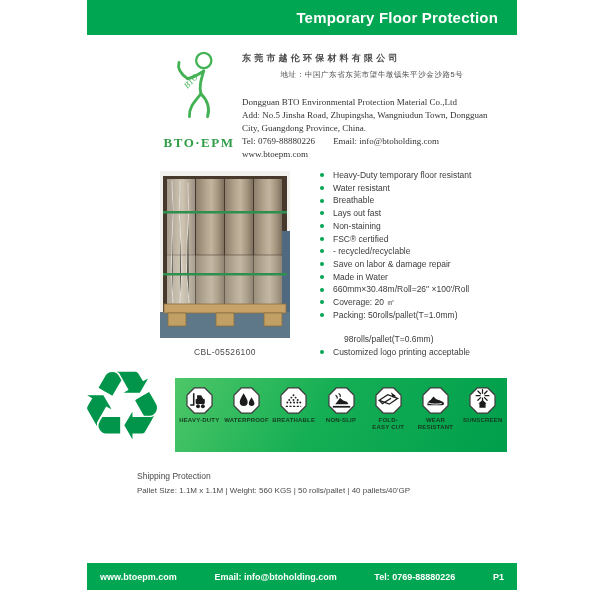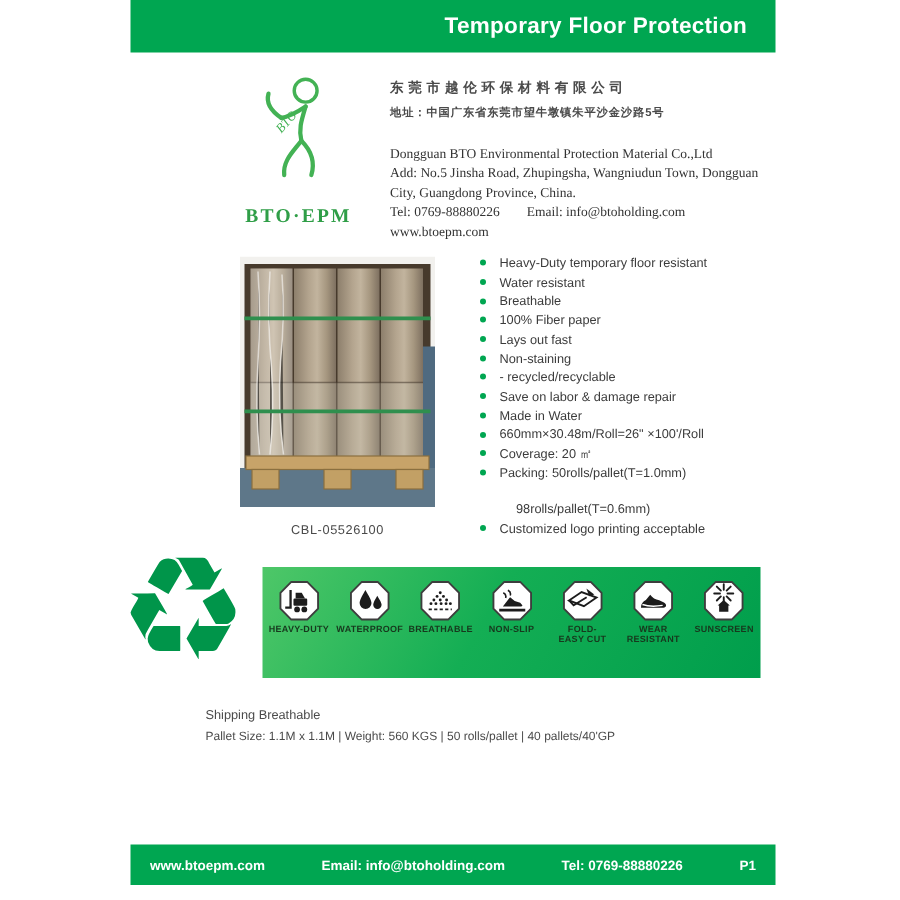--- a/index.html
+++ b/index.html
@@ -12,23 +12,23 @@
 
   
   .header-bar{position:absolute;left:87px;top:0;width:430px;height:35px;
     background:var(--green);color:#fff;font-weight:bold;font-size:15px;
     text-align:right;line-height:35px;padding-right:19px;letter-spacing:.2px;}
 
   
   .logo-wrap{position:absolute;left:155px;top:50px;width:88px;text-align:center;}
   .logo-caption{font-family:"Liberation Serif",serif;font-weight:bold;color:#2f9e47;
     font-size:13px;letter-spacing:1.5px;margin-top:1px;}
-  .company-info{position:absolute;left:260px;top:52px;width:260px;color:#3d3d3d;}
+  .company-info{position:absolute;left:242px;top:52px;width:260px;color:#3d3d3d;}
   .name-cn{font-size:9px;font-weight:bold;letter-spacing:3.2px;color:#4a4a4a;}
-  .addr-cn{font-size:7.5px;font-weight:bold;letter-spacing:.6px;margin-top:5px;color:#4a4a4a;}
+  .addr-cn{font-size:7.5px;font-weight:normal;letter-spacing:.6px;margin-top:5px;color:#4a4a4a;text-align:center;}
   .en-block{font-family:"Liberation Serif",serif;font-size:9px;line-height:13px;margin-top:16px;color:#333;}
   .tel-email span{margin-right:18px;}
 
   
   .photo-wrap{position:absolute;left:160px;top:171px;width:130px;text-align:center;}
   .photo-caption{font-size:8.5px;color:#4a4a4a;letter-spacing:.4px;margin-top:5px;}
 
   
   .features{position:absolute;left:320px;top:169px;width:205px;list-style:none;}
   .features li{display:flex;align-items:flex-start;font-size:8.5px;line-height:12.7px;color:var(--ink);}
@@ -140,29 +140,29 @@
     <li>
         <span class="dot"></span>
         <span>Water resistant</span>
       </li>
     <li>
         <span class="dot"></span>
         <span>Breathable</span>
       </li>
     <li>
         <span class="dot"></span>
-        <span>100% Fiber paper</span>
-      </li>
-    <li>
-        <span class="dot"></span>
         <span>Lays out fast</span>
       </li>
     <li>
         <span class="dot"></span>
         <span>Non-staining</span>
+      </li>
+    <li>
+        <span class="dot"></span>
+        <span>FSC® certified</span>
       </li>
     <li>
         <span class="dot"></span>
         <span>- recycled/recyclable</span>
       </li>
     <li>
         <span class="dot"></span>
         <span>Save on labor &amp; damage repair</span>
       </li>
     <li>
@@ -266,21 +266,21 @@
       <svg width="27" height="27" viewBox="0 0 28 28">
         <polygon points="8.5,1 19.5,1 27,8.5 27,19.5 19.5,27 8.5,27 1,19.5 1,8.5" fill="#fff" stroke="#3d3d3d" stroke-width="1.3"></polygon>
         <path d="M16.6,9 H20.6 M7.4,9 H11.4 M14,2.6 V6.4 M14,11.6 V15.4 M16,7 L18.8,4.2 M9.2,13.8 L12,11 M16,11 L18.8,13.8 M9.2,4.2 L12,7" stroke="#1c1c1c" stroke-width="1.3" stroke-linecap="round" fill="none"></path>
         <path d="M10.8,17 h6.4 v4.6 h-6.4 z M9.8,17.2 L14,13.4 L18.2,17.2 z" fill="#1c1c1c"></path>
       </svg>
       <div class="icon-label">SUNSCREEN</div>
     </div>
   </div>
 
   <div class="shipping">
-    <div class="ship-title">Shipping Breathable</div>
+    <div class="ship-title">Shipping Protection</div>
     <div class="ship-line">Pallet Size: 1.1M x 1.1M | Weight: 560 KGS | 50 rolls/pallet | 40 pallets/40'GP</div>
   </div>
 
   <div class="footer-bar">
     <span>www.btoepm.com</span>
     <span>Email: info@btoholding.com</span>
     <span>Tel: 0769-88880226</span>
     <span>P1</span>
   </div>
 

